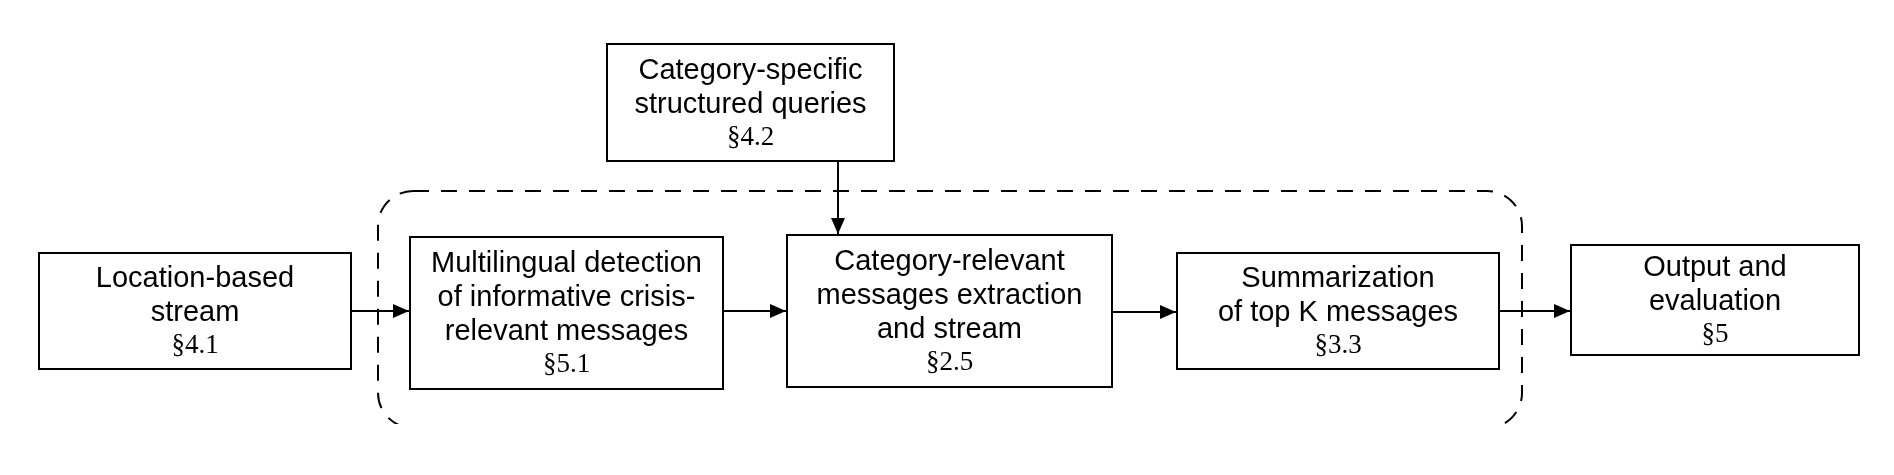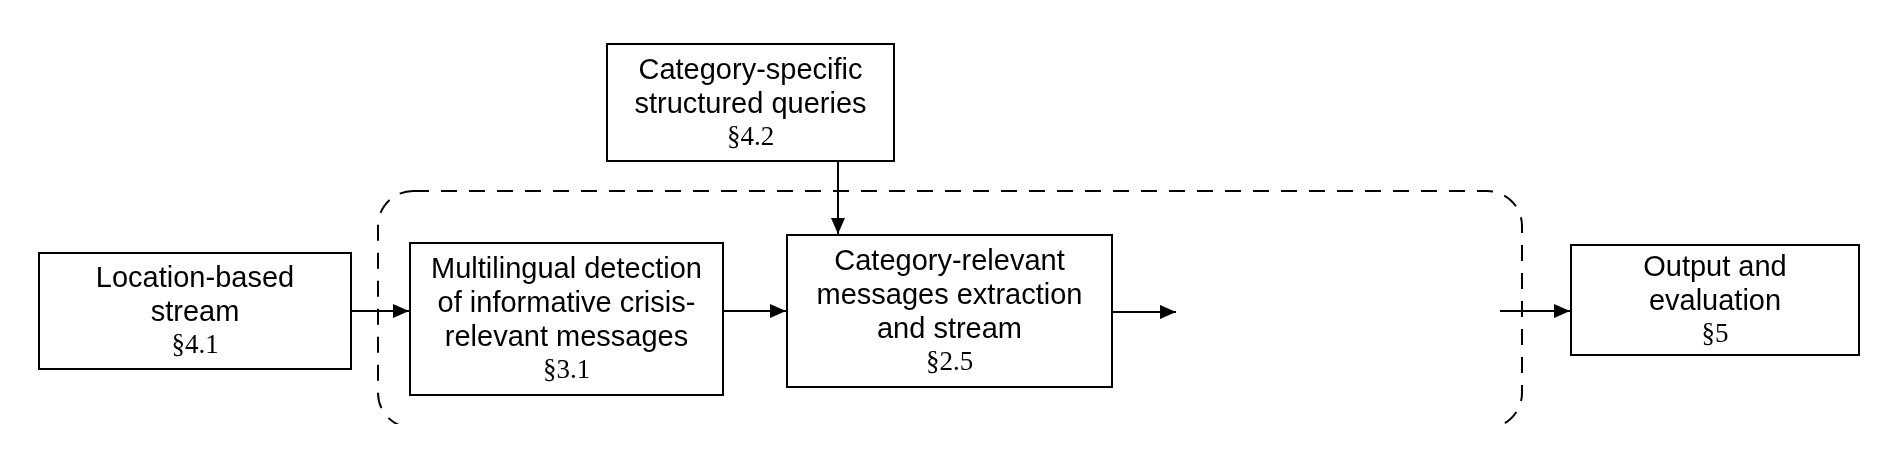--- a/index.html
+++ b/index.html
@@ -35,21 +35,21 @@
   }
   .node-section {
     font-family: "Liberation Serif", "DejaVu Serif", serif;
     font-size: 27px;
     line-height: 1.17;
     color: #000000;
   }
   
   #node-category-specific-structured-queries { left: 606px;  top: 43px;  width: 289px; height: 119px; }
   #node-location-based-stream               { left: 28px;   top: 252px; width: 314px; height: 118px; margin-left: 10px; }
-  #node-multilingual-detection              { left: 409px;  top: 242px; width: 315px; height: 154px; }
+  #node-multilingual-detection              { left: 409px;  top: 236px; width: 315px; height: 154px; }
   #node-category-relevant-extraction        { left: 786px;  top: 234px; width: 327px; height: 154px; }
   #node-summarization-top-k                 { left: 1176px; top: 252px; width: 324px; height: 118px; }
   #node-output-evaluation                   { left: 1570px; top: 244px; width: 290px; height: 112px; }
 
   #wire-layer {
     position: absolute;
     left: 0;
     top: 0;
     width: 1894px;
     height: 475px;
@@ -90,30 +90,35 @@
   <div class="node" id="node-location-based-stream">
     <span class="node-label">Location-based
 stream</span>
     <span class="node-section">§4.1</span>
   </div>
 
   <div class="node" id="node-multilingual-detection">
     <span class="node-label">Multilingual detection
 of informative crisis-
 relevant messages</span>
-    <span class="node-section">§3.1</span>
+    <span class="node-section">§5.1</span>
   </div>
 
   <div class="node" id="node-category-relevant-extraction">
     <span class="node-label">Category-relevant
 messages extraction
 and stream</span>
     <span class="node-section">§2.5</span>
   </div>
 
+  <div class="node" id="node-summarization-top-k">
+    <span class="node-label">Summarization
+of top K messages</span>
+    <span class="node-section">§3.3</span>
+  </div>
 
   <div class="node" id="node-output-evaluation">
     <span class="node-label">Output and
 evaluation</span>
     <span class="node-section">§5</span>
   </div>
 
 </div>
 
 </body></html>

